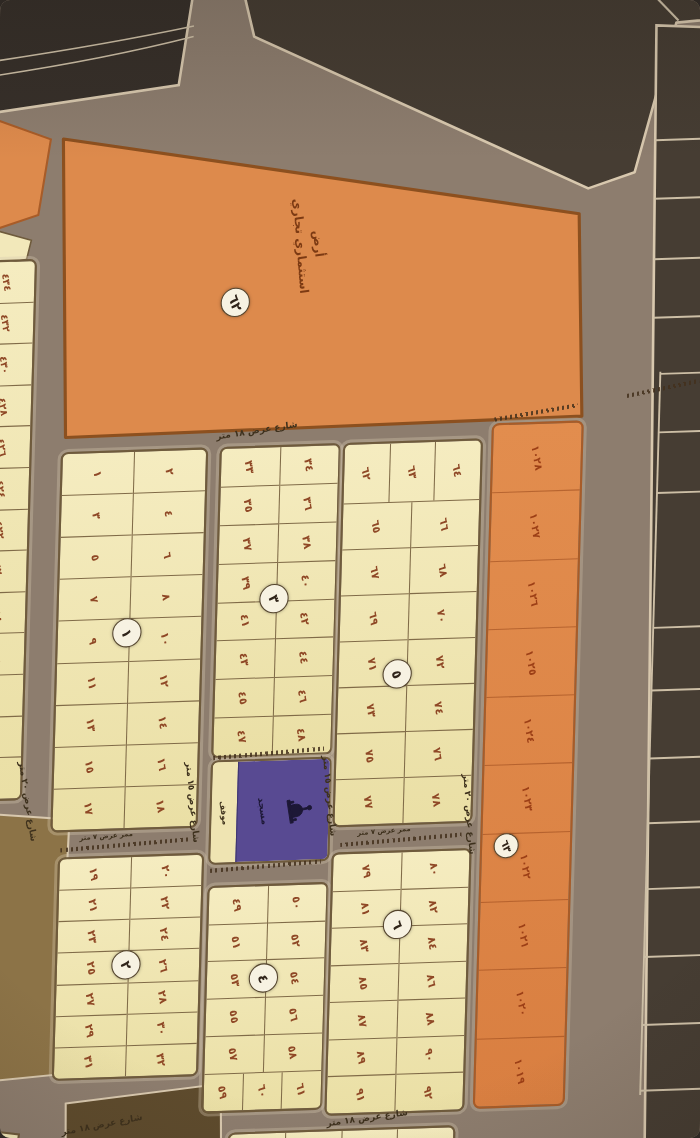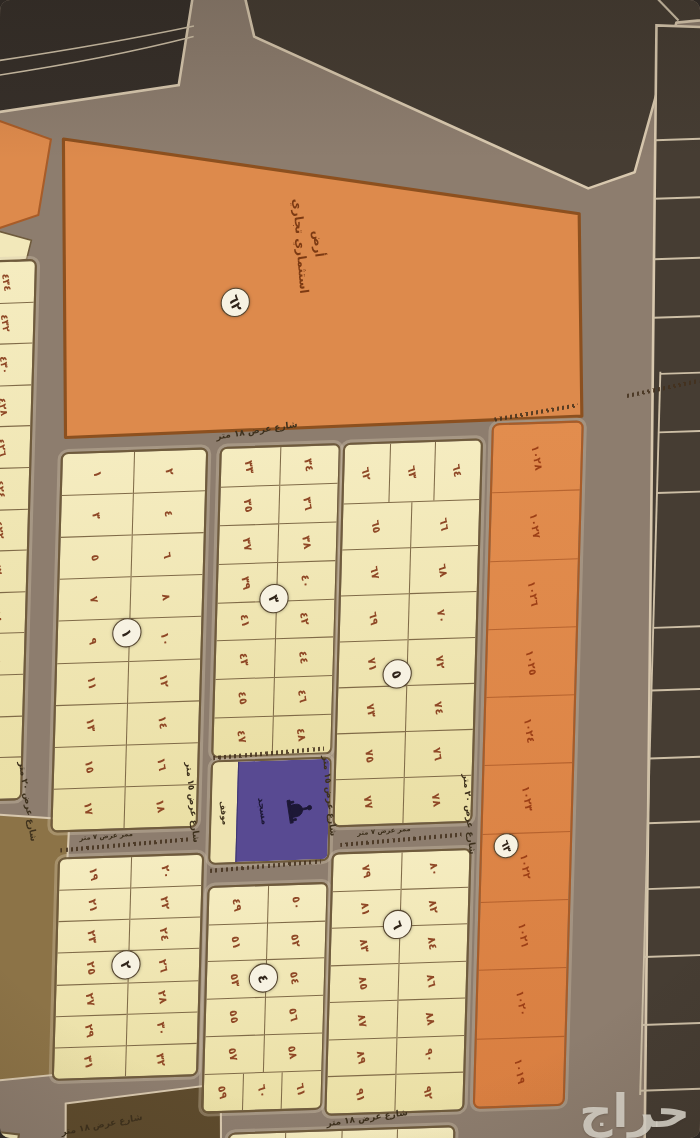--- a/index.html
+++ b/index.html
@@ -562,14 +562,13 @@
   <div class="slabel vert" style="left:46px;top:742px;transform:rotate(80deg);">شارع عرض ٢٠ متر</div>
   <div class="slabel vert" style="left:206px;top:748px;transform:rotate(83deg);">شارع عرض ١٥ متر</div>
   <div class="slabel vert" style="left:337px;top:746px;transform:rotate(83deg);">شارع عرض ١٥ متر</div>
   <div class="slabel vert" style="left:472px;top:768px;transform:rotate(84deg);">شارع عرض ٢٠ متر</div>
   <div class="slabel" style="left:342px;top:1090px;transform:rotate(-6deg);">شارع عرض ١٨ متر</div>
   <div class="slabel" style="left:88px;top:1088px;transform:rotate(-9deg);">شارع عرض ١٨ متر</div>
 
  </div>
 
  <div class="vignette"></div>
- <div id="watermark">حراج</div>
 </div>
 
 </body></html>

